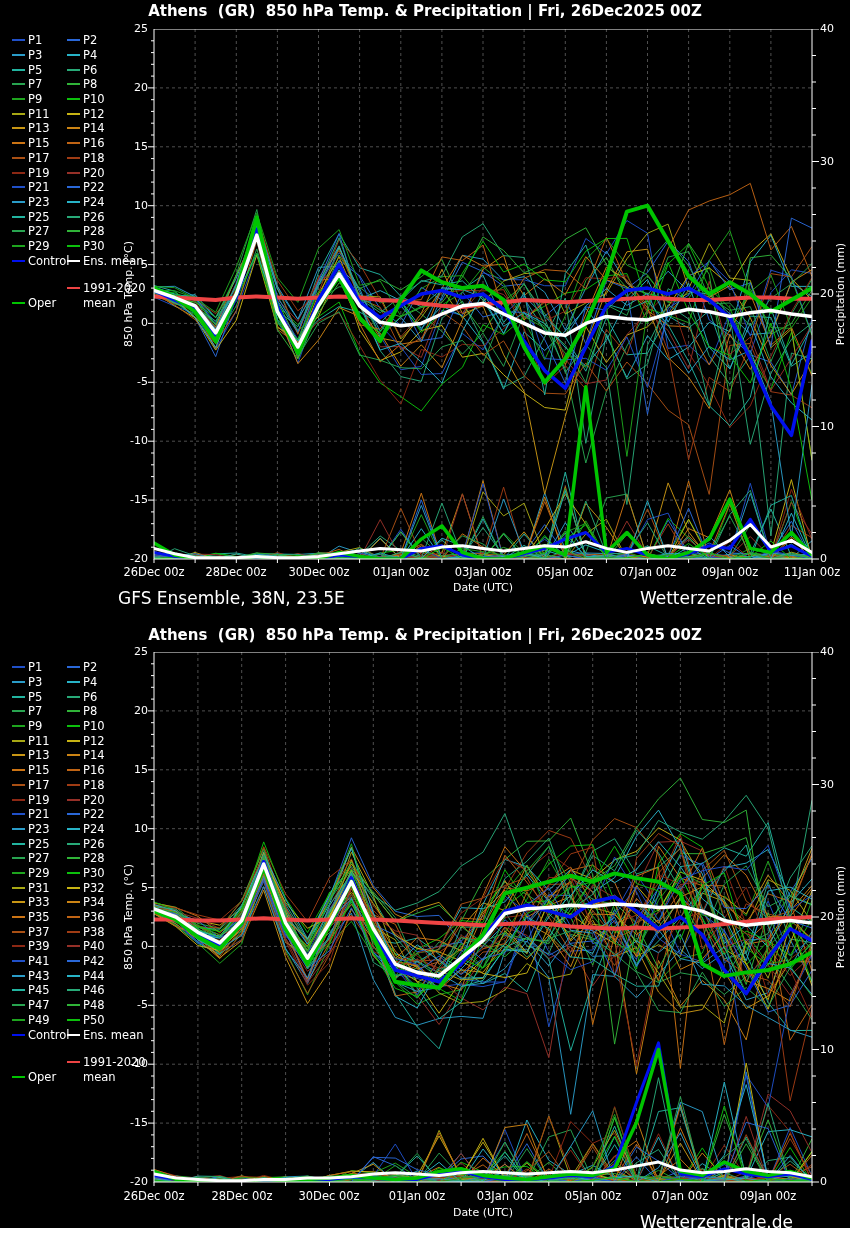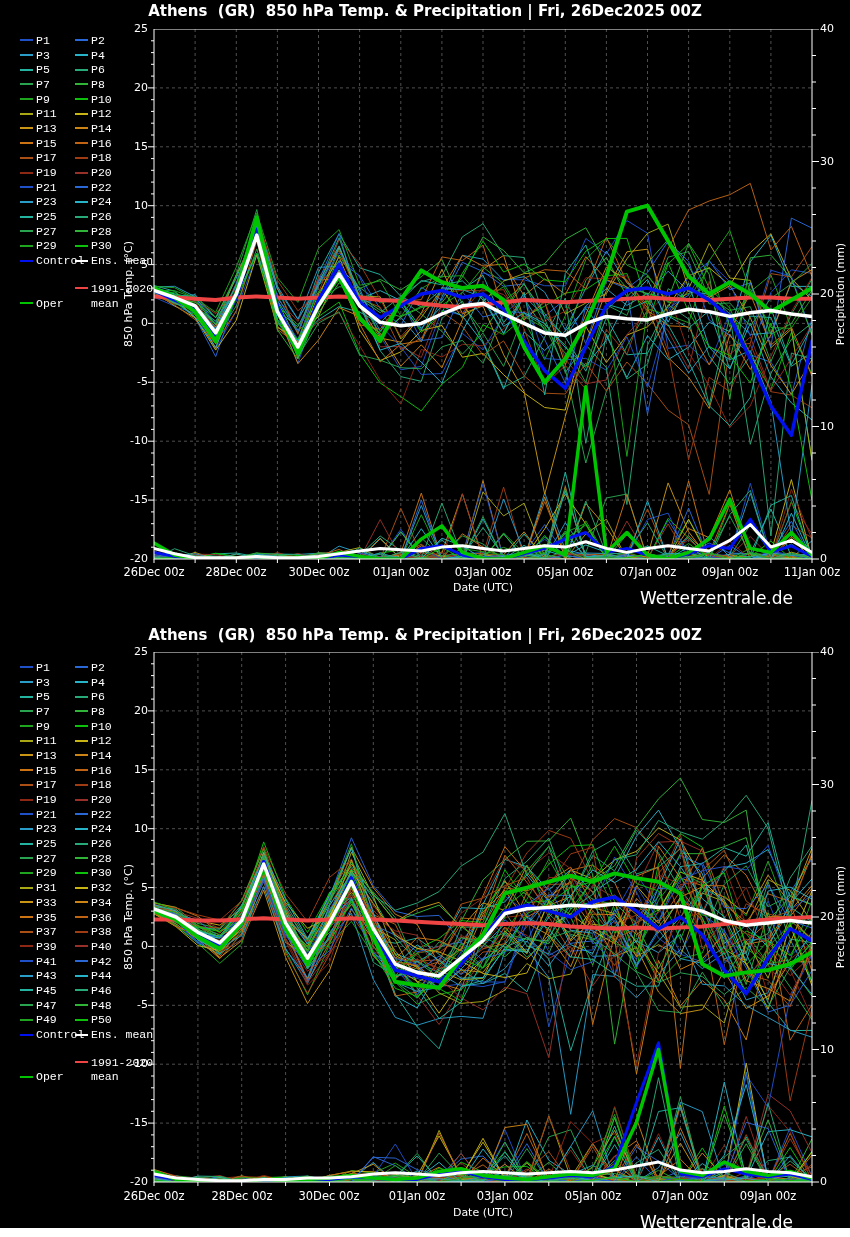--- a/index.html
+++ b/index.html
@@ -1,21 +1,21 @@
 <!DOCTYPE html>
 <html><head>
 <meta charset="utf-8">
 <style>
   html,body{margin:0;padding:0;background:#000;}
   .page{position:relative;width:850px;height:1237px;background:#000;overflow:hidden;
         font-family:"DejaVu Sans",sans-serif;color:#fff;}
   .panel{position:absolute;left:0;width:850px;}
   .title{position:absolute;left:0;right:0;text-align:center;font-weight:bold;
          font-size:15px;color:#fff;white-space:pre;}
-  .legend{position:absolute;left:20px;display:grid;grid-template-columns:55px 78px;font-family:Liberation Mono, monospace;}
+  .legend{position:absolute;left:12px;display:grid;grid-template-columns:55px 78px;}
   .li{display:flex;align-items:center;height:14.7px;font-size:11.5px;color:#fff;white-space:nowrap;}
   .sw{width:13px;height:2px;flex:0 0 13px;margin-right:3px;}
   .lb{white-space:pre;}
   .plotsvg{position:absolute;}
   .ytl{position:absolute;width:44px;text-align:right;font-size:11px;color:#fff;}
   .ytr{position:absolute;width:44px;text-align:left;font-size:11px;color:#fff;}
   .xtl{position:absolute;width:90px;text-align:center;font-size:11.5px;color:#fff;}
   .axlab{position:absolute;font-size:11px;color:#fff;white-space:nowrap;
          transform:translate(-50%,-50%) rotate(-90deg);}
   .datelab{position:absolute;left:154px;width:658px;text-align:center;font-size:11px;color:#fff;}
@@ -348,20 +348,21 @@
         <line x1="460.4" y1="530" x2="460.4" y2="534" stroke="#fff" stroke-width="1"></line>
         <line x1="501.5" y1="530" x2="501.5" y2="534" stroke="#fff" stroke-width="1"></line>
         <line x1="542.6" y1="530" x2="542.6" y2="534" stroke="#fff" stroke-width="1"></line>
         <line x1="583.8" y1="530" x2="583.8" y2="534" stroke="#fff" stroke-width="1"></line>
         <line x1="624.9" y1="530" x2="624.9" y2="534" stroke="#fff" stroke-width="1"></line>
         <line x1="666.0" y1="530" x2="666.0" y2="534" stroke="#fff" stroke-width="1"></line>
       </svg>
     <div class="axlab" style="left:128px;top:294px;">850 hPa Temp. (°C)</div>
     <div class="axlab" style="left:840px;top:294px;">Precipitation (mm)</div>
     <div class="datelab" style="top:581px;">Date (UTC)</div>
+    <div class="foot" style="left:118px;top:588px;">GFS Ensemble, 38N, 23.5E</div>
     <div class="foot" style="right:57px;top:588px;">Wetterzentrale.de</div>
   <div class="ytl" style="left:104px;top:22px">25</div>
       <div class="ytl" style="left:104px;top:81px">20</div>
       <div class="ytl" style="left:104px;top:140px">15</div>
       <div class="ytl" style="left:104px;top:199px">10</div>
       <div class="ytl" style="left:104px;top:258px">5</div>
       <div class="ytl" style="left:104px;top:316px">0</div>
       <div class="ytl" style="left:104px;top:375px">-5</div>
       <div class="ytl" style="left:104px;top:434px">-10</div>
       <div class="ytl" style="left:104px;top:493px">-15</div>

